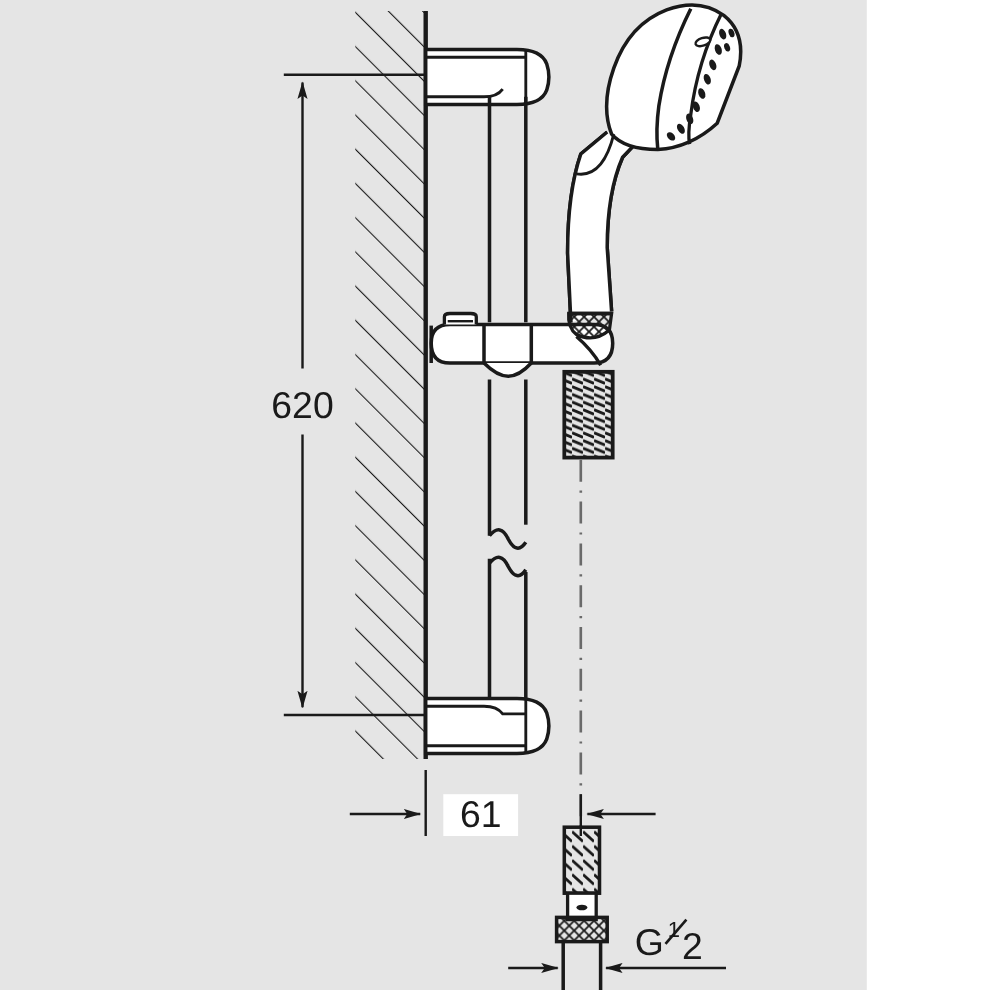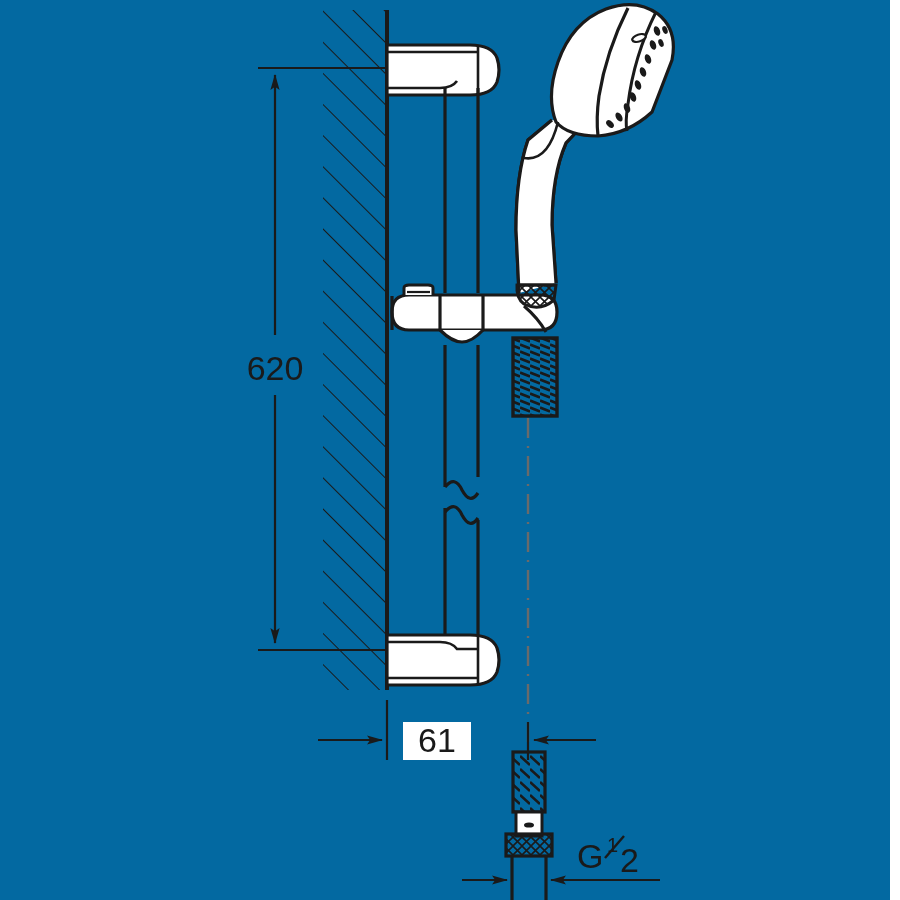--- a/index.html
+++ b/index.html
@@ -5,23 +5,23 @@
   html, body {
     margin: 0;
     padding: 0;
     background: #ffffff;
   }
   body {
     font-family: "Liberation Sans", sans-serif;
   }
   #canvas {
     position: relative;
-    width: 890px;
+    width: 788px;
     height: 900px;
-    background: #0369a1;
+    background: #e5e5e5;
     overflow: hidden;
   }
   svg.drawing {
     position: absolute;
     left: 0;
     top: 0;
     width: 900px;
     height: 900px;
   }
   .dim-text {

